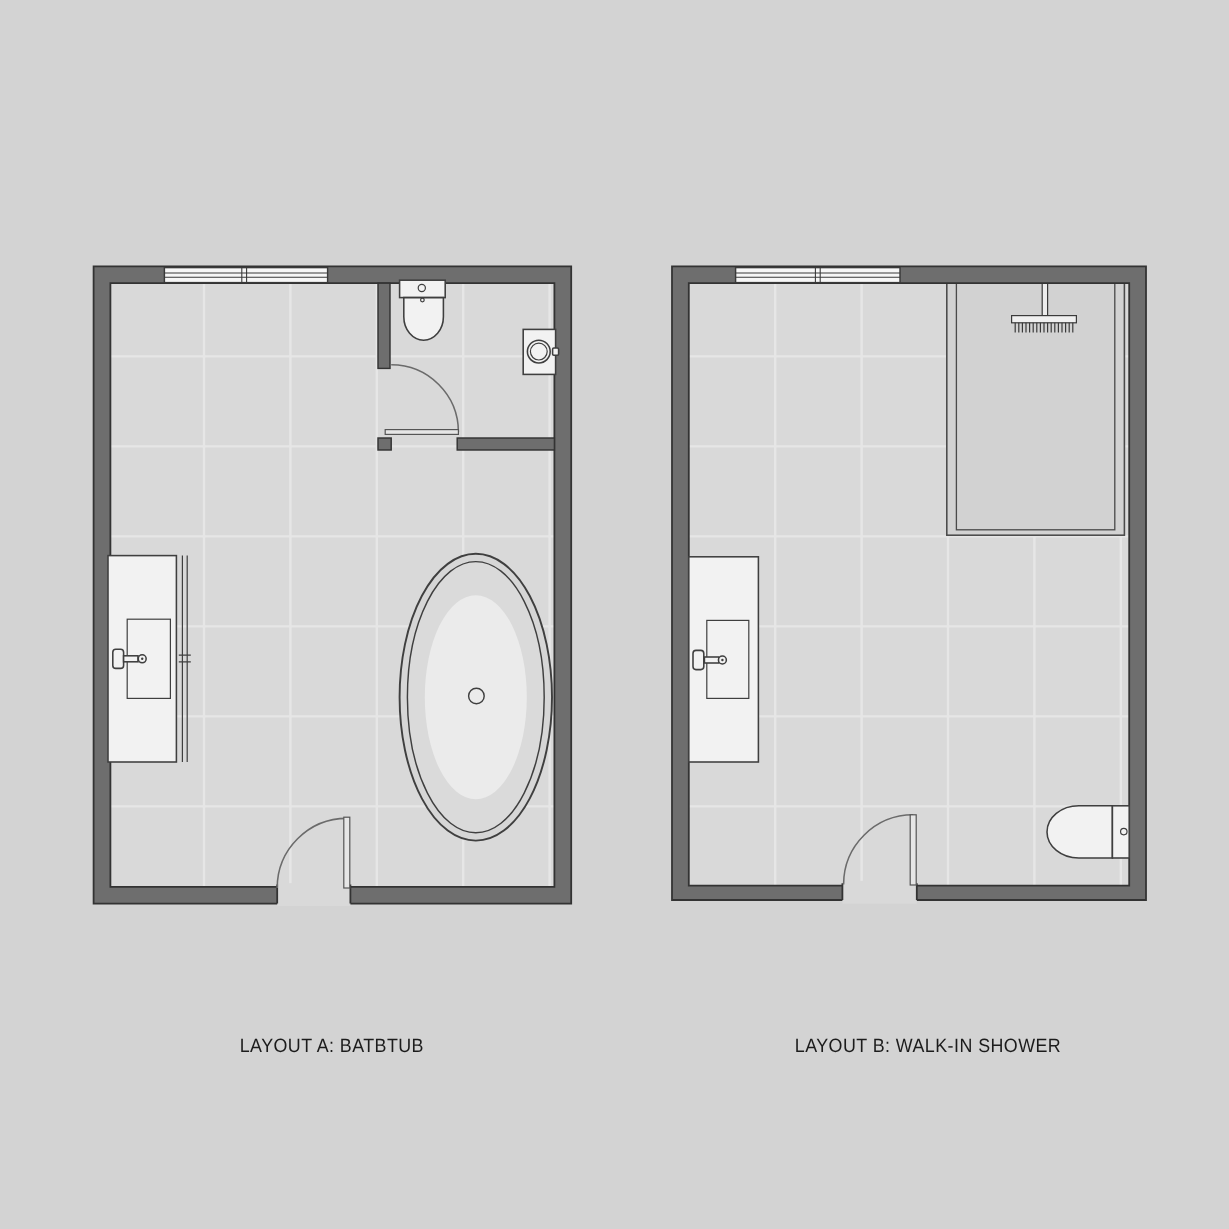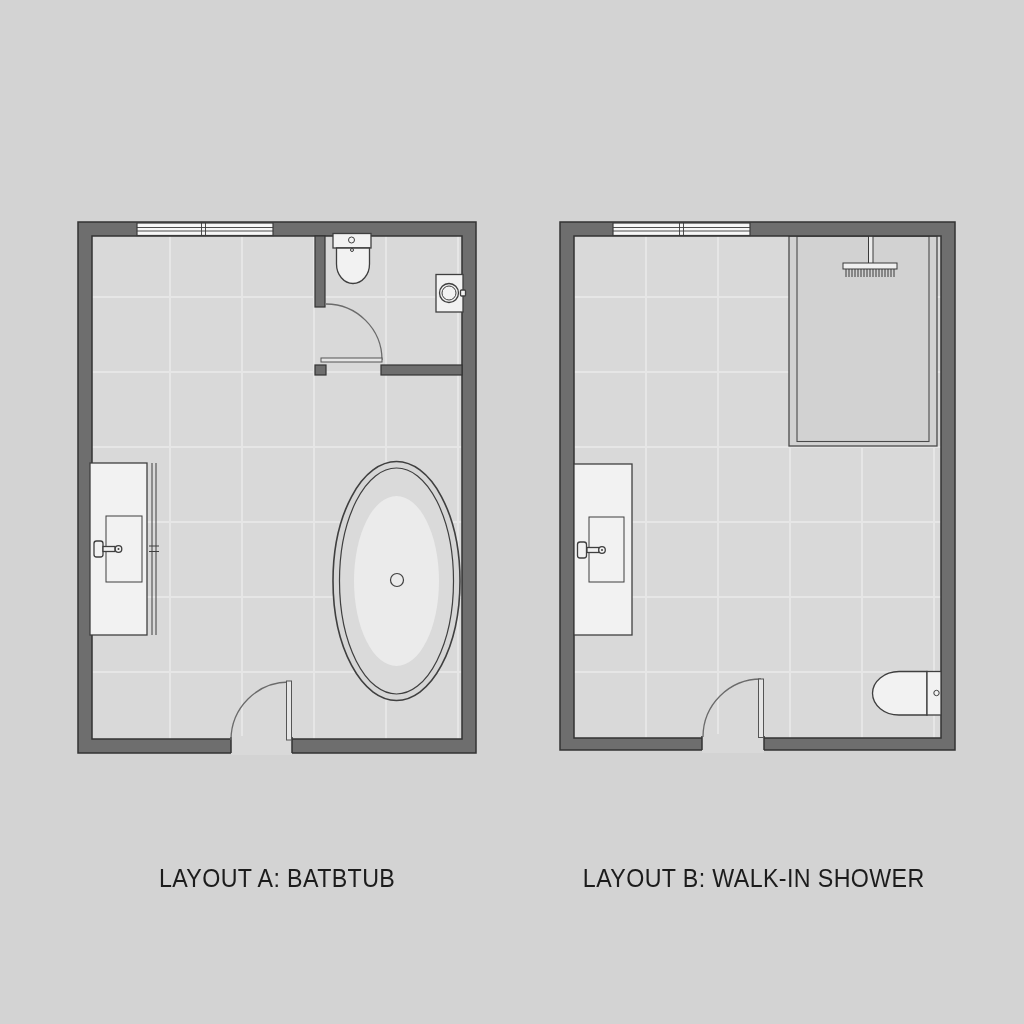--- a/index.html
+++ b/index.html
@@ -34,21 +34,21 @@
   .fixthin{fill:none;stroke:var(--fixture-outline);stroke-width:1;}
   .glass{fill:none;stroke:#4a4a4a;stroke-width:1.1;}
   .showerfloor{fill:var(--shower-floor);stroke:#4a4a4a;stroke-width:1.3;}
   .arc{fill:none;stroke:var(--arc-stroke);stroke-width:1.3;}
   .leaf{fill:#e6e6e6;stroke:#555;stroke-width:1;}
   .winlines{stroke:#3a3a3a;stroke-width:0.9;fill:none;}
   .caption{
     position:absolute;
     top:864px;
     text-align:center;
-    font-size:25px;
+    font-size:16px;
     letter-spacing:0.4px;
     color:var(--caption-text);
     white-space:nowrap;
   }
   .caption>span{display:inline-block;transform:scaleX(0.93);transform-origin:center;}
 </style>
 </head>
 <body>
 
 <svg width="1024" height="1024" viewBox="0 0 1024 1024">
@@ -163,15 +163,15 @@
     <g>
       <path class="arc" d="M703 737 A58 58 0 0 1 761 679"></path>
       <rect class="leaf" x="758.5" y="679" width="5" height="58.5"></rect>
     </g>
   </g>
 </svg>
 
 <div class="caption" style="left:78px;width:398px;">
   <span>LAYOUT A: BATBTUB</span>
 </div>
-<div class="caption" style="left:556px;width:395px;">
+<div class="caption" style="left:576px;width:395px;">
   <span>LAYOUT B: WALK-IN SHOWER</span>
 </div>
 
 </body></html>

